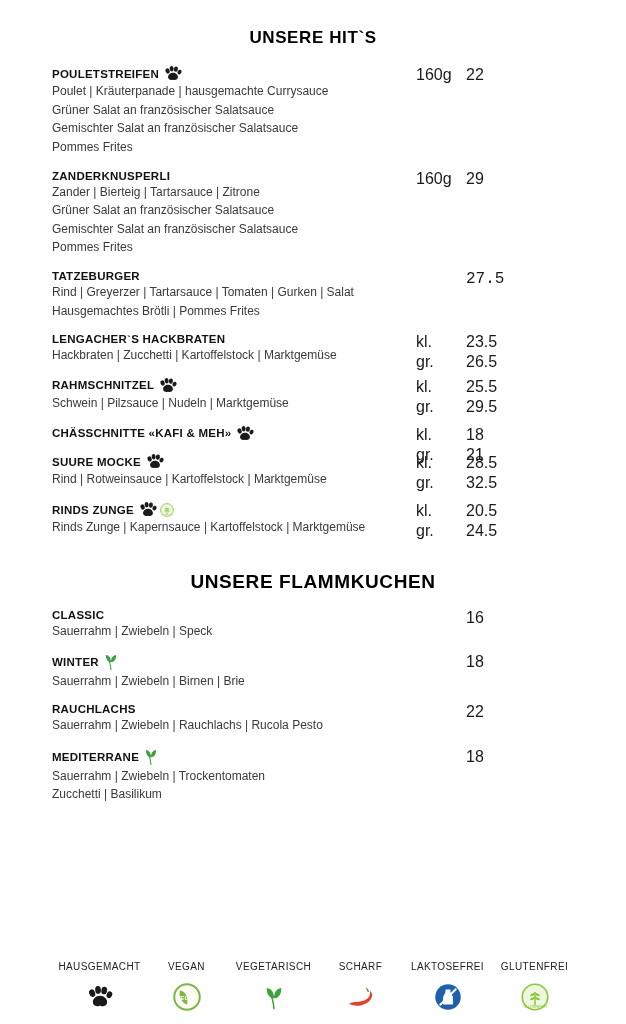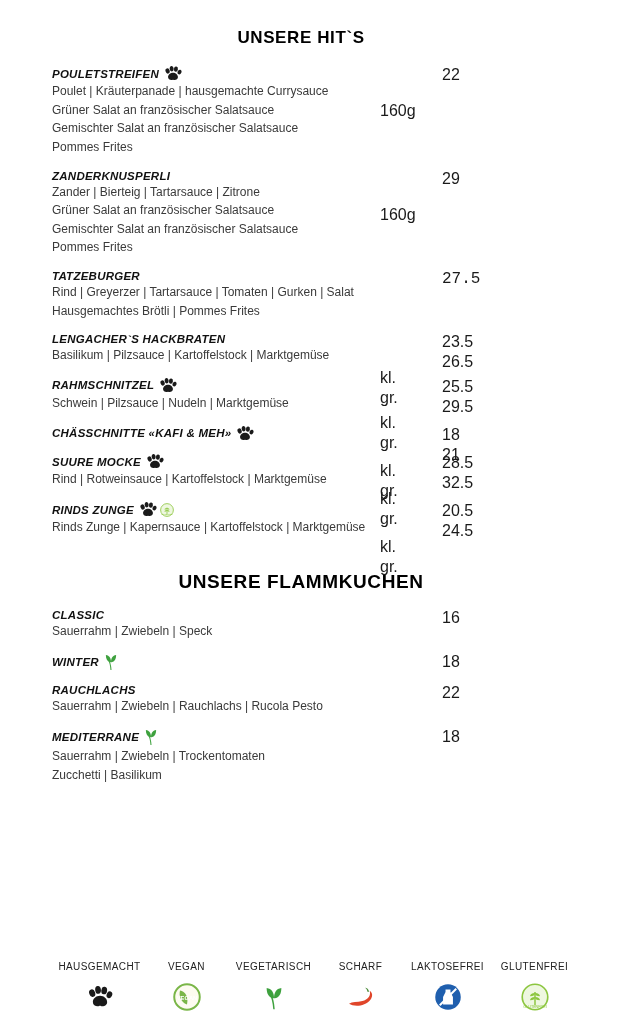--- a/index.html
+++ b/index.html
@@ -11,21 +11,21 @@
     width: 626px;
     height: 1024px;
     font-family: "Liberation Sans", sans-serif;
     color: #1a1a1a;
     position: relative;
     overflow: hidden;
   }
   .page {
     width: 626px;
     height: 796px;
-    padding: 18px 76px 0 52px;
+    padding: 18px 52px 0 52px;
   }
   .section-title {
     text-align: center;
     font-weight: bold;
     font-size: 17px;
     letter-spacing: 0.6px;
     color: #000;
     margin: 10px 0 18px 0;
   }
   .section-title.second {
@@ -41,42 +41,41 @@
     display: flex;
     align-items: center;
     position: relative;
   }
   .item-name {
     font-weight: bold;
     font-size: 11.5px;
     letter-spacing: 0.25px;
     color: #111;
     white-space: nowrap;
-    font-style: italic;
   }
   .icons {
     display: inline-flex;
     align-items: center;
     gap: 3px;
     margin-left: 5px;
   }
   .desc {
     font-size: 12px;
     color: #3a3a3a;
     line-height: 1.55;
     margin-top: 1px;
     max-width: 420px;
   }
   .price-row {
     position: relative;
     height: 17px;
   }
   .price-row.second { margin-top: 3px; }
 
-  .weight { position: absolute; left: 0; margin-top: 36px; }
+  .weight { position: absolute; left: 12px; }
   .pv { position: absolute; left: 62px; }
 
   
   .legend {
     position: absolute;
     left: 8px; right: 0;
     bottom: 10px;
     padding: 0 48px;
   }
   .legend-labels {
@@ -161,21 +160,21 @@
         <div style="position:absolute;right:0;top:0;width:170px;">
           <div class="price-row">
             <span class="weight">kl.</span>
             <span class="pv">23.5</span>
           </div>
           <div class="price-row second">
             <span class="weight">gr.</span>
             <span class="pv">26.5</span>
           </div>
         </div>
-        <div class="desc">Basilikum | Pilzsauce | Kartoffelstock | Marktgemüse</div>
+        <div class="desc">Hackbraten | Zucchetti | Kartoffelstock | Marktgemüse</div>
       </div>
       <div class="item">
         <div class="item-head">
           <span class="item-name">RAHMSCHNITZEL</span>
           <span class="icons">
             <span>
               <svg width="18" height="15.299999999999999" viewBox="0 0 40 34">
                 <ellipse cx="8" cy="11" rx="4.6" ry="6" fill="#1a1a1a" transform="rotate(-18 8 11)"></ellipse>
                 <ellipse cx="17" cy="6" rx="4.4" ry="6" fill="#1a1a1a" transform="rotate(-6 17 6)"></ellipse>
                 <ellipse cx="26.5" cy="7" rx="4.4" ry="5.8" fill="#1a1a1a" transform="rotate(8 26.5 7)"></ellipse>
@@ -309,20 +308,21 @@
                 <path d="M14 18 C20 17 23 12 23 4 C16 5 13 10 13 18 Z" fill="#3ea13e"></path>
               </svg>
             </span>
           </span>
         </div>
         <div style="position:absolute;right:0;top:0;width:170px;">
           <div class="price-row">
             <span class="pv">18</span>
           </div>
         </div>
+        <div class="desc">Sauerrahm | Zwiebeln | Birnen | Brie</div>
       </div>
       <div class="item">
         <div class="item-head">
           <span class="item-name">RAUCHLACHS</span>
         </div>
         <div style="position:absolute;right:0;top:0;width:170px;">
           <div class="price-row">
             <span class="pv">22</span>
           </div>
         </div>

